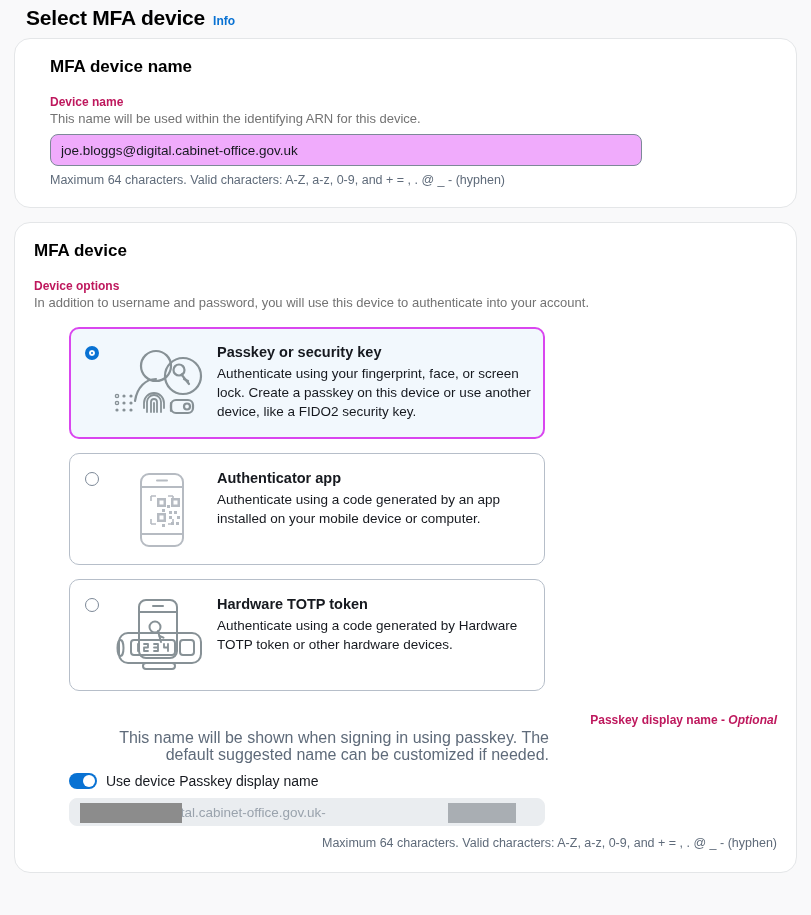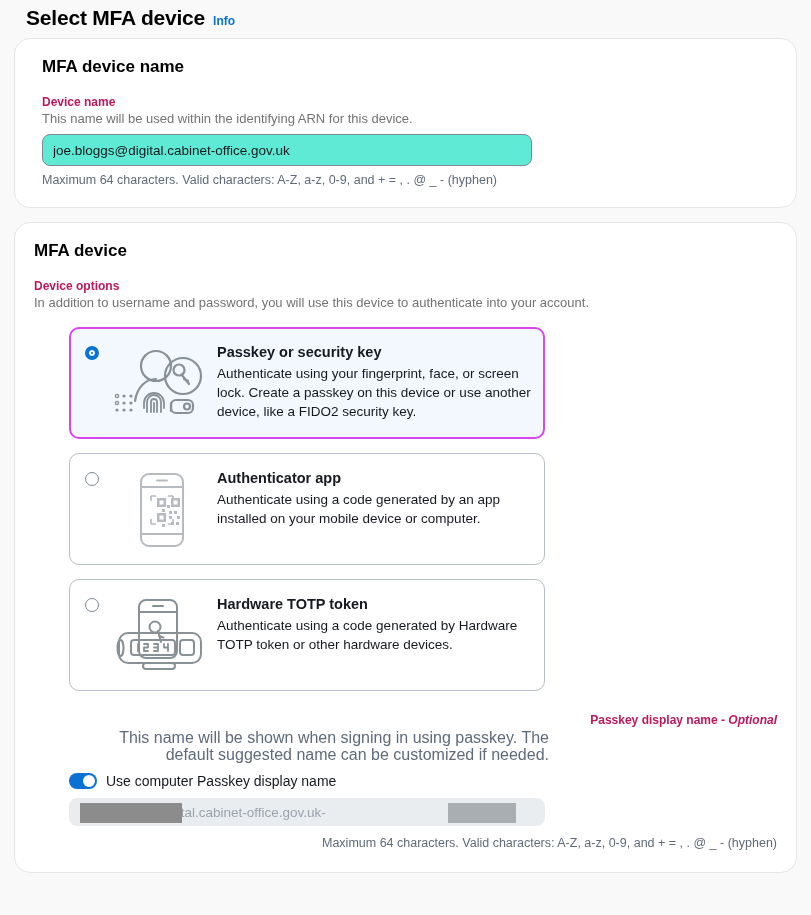--- a/index.html
+++ b/index.html
@@ -23,34 +23,34 @@
     text-decoration: none; cursor: pointer;
   }
 
   
   .card {
     background: #ffffff;
     border: 1px solid #e4e6e8;
     border-radius: 16px;
     margin: 0 14px 14px 14px;
   }
-  .card-1 { padding: 18px 19px 20px 27px; }
+  .card-1 { padding: 18px 19px 20px 35px; }
   .card-2 { padding: 18px 19px 22px 19px; }
   .card-heading { font-size: 17px; font-weight: bold; color: #000; margin-bottom: 18px; }
 
   .field-label { font-size: 12px; font-weight: bold; color: #be185d; }
   .field-desc { font-size: 13px; color: #737373; margin-top: 2px; }
   .field-hint { font-size: 12.5px; color: #5f6b7a; margin-top: 7px; }
 
   .text-input {
-    display: block; width: 490px; height: 32px;
+    display: block; width: 592px; height: 32px;
     margin-top: 8px; padding: 0 10px;
     border: 1px solid #7d8998; border-radius: 8px;
     font-family: "Liberation Sans", sans-serif;
-    font-size: 13.5px; color: #16191f; background: #5eead4;
+    font-size: 13.5px; color: #16191f; background: #f0abfc;
   }
 
   
   .options { margin-top: 17px; }
   .option {
     position: relative;
     display: flex; align-items: flex-start;
     width: 476px; min-height: 104px;
     border: 1px solid #b6bec9; border-radius: 10px;
     background: #ffffff;
@@ -244,21 +244,21 @@
     <div class="passkey-section">
       <div class="field-label">
         <span>Passkey display name - </span><span class="optional-word">Optional</span>
       </div>
       <div class="passkey-desc">This name will be shown when signing in using passkey. The default suggested name can be customized if needed.</div>
 
       <div class="toggle-row">
         <span class="toggle">
           <span class="knob"></span>
         </span>
-        <span class="toggle-label">Use computer Passkey display name</span>
+        <span class="toggle-label">Use device Passkey display name</span>
       </div>
 
       <div class="disabled-input">
         <span class="disabled-text">-joe.bloggs@digital.cabinet-office.gov.uk-</span>
         <span class="redact redact-a"></span>
         <span class="redact redact-b"></span>
       </div>
 
       <div class="passkey-hint">Maximum 64 characters. Valid characters: A-Z, a-z, 0-9, and + = , . @ _ - (hyphen)</div>
     </div>

